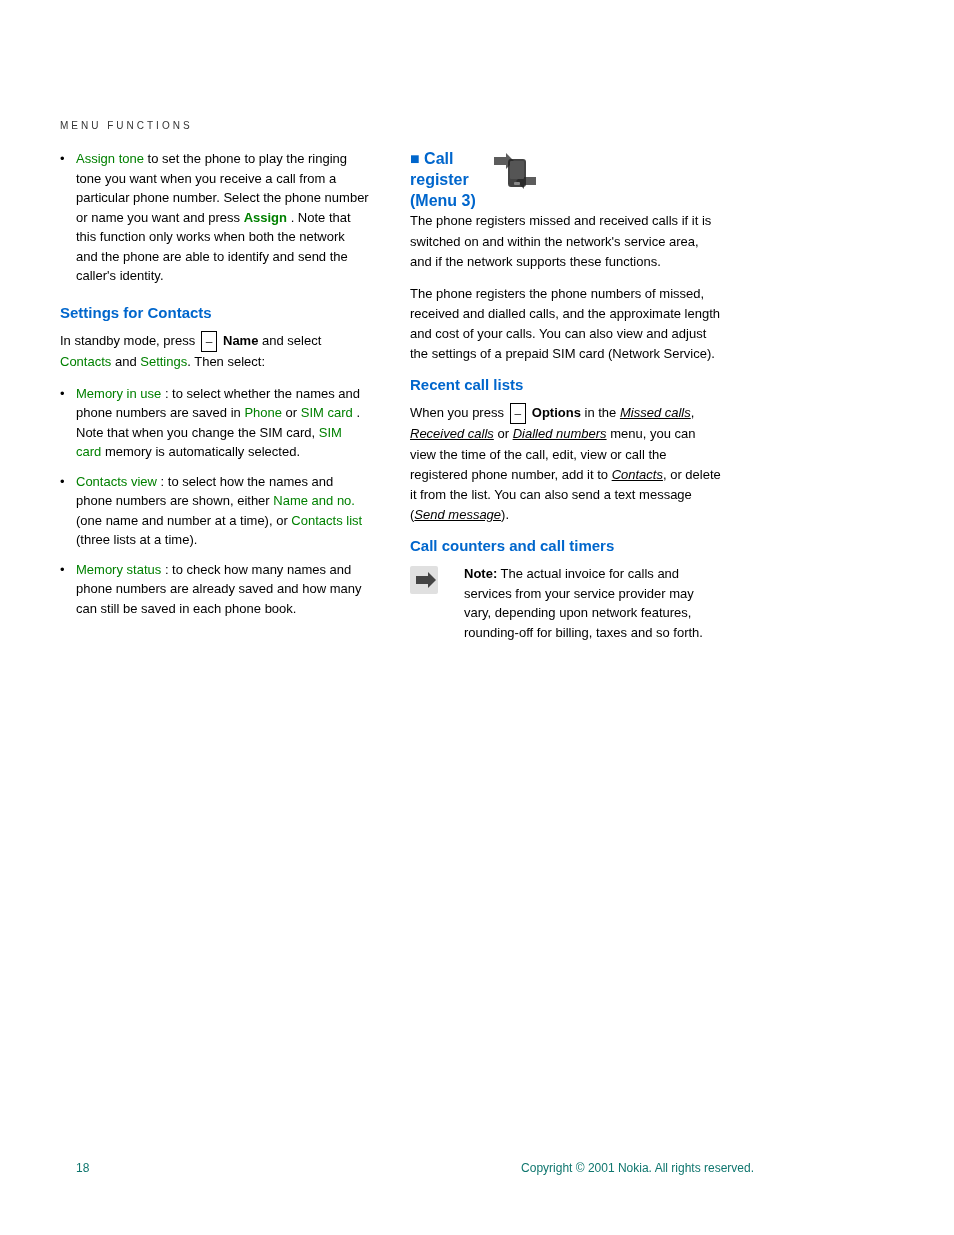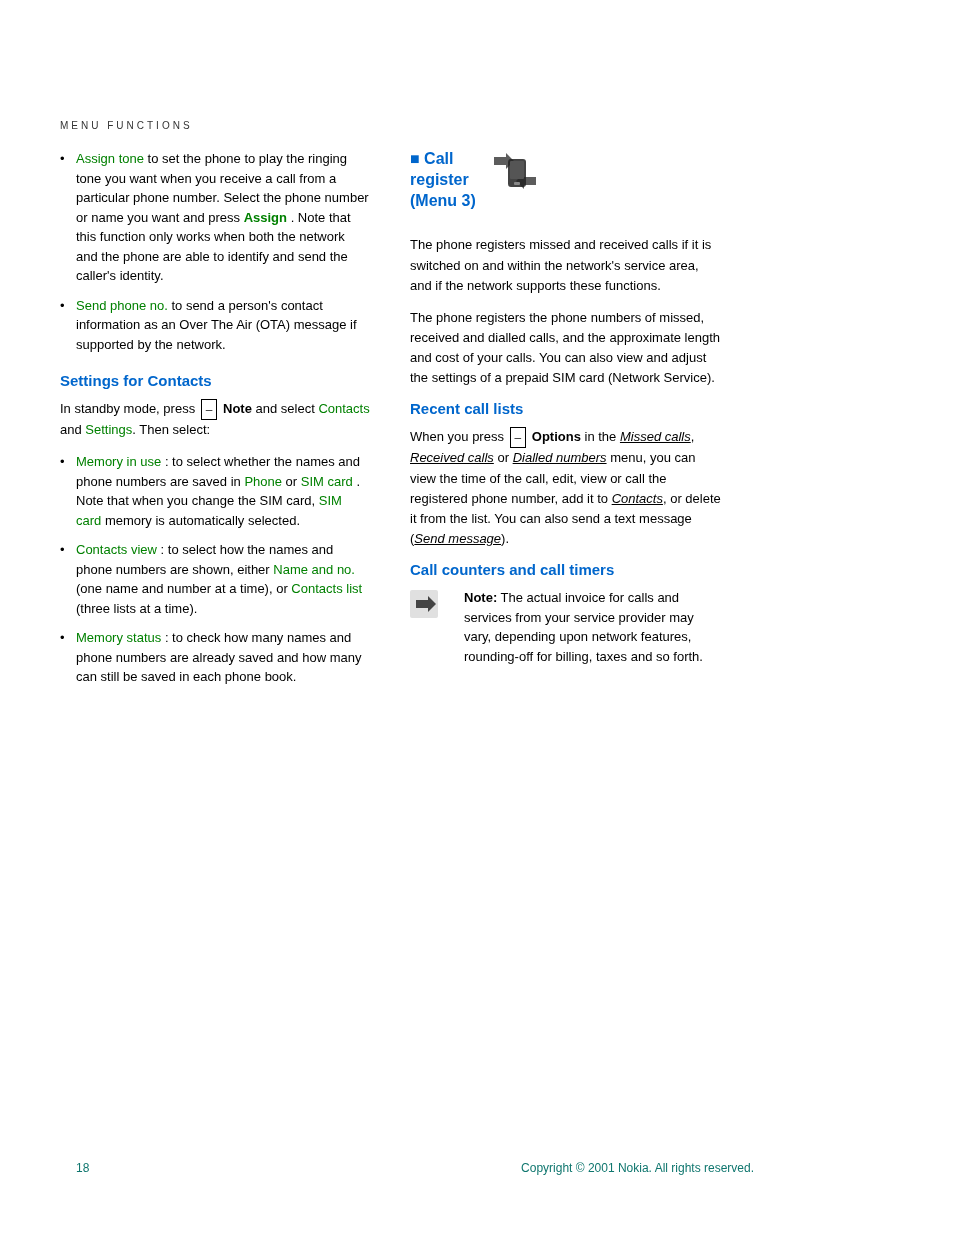--- a/index.html
+++ b/index.html
@@ -76,21 +76,21 @@
       margin-top: 0;
     }
     .call-register-heading {
       color: #0066cc;
       font-size: 16px;
       font-weight: bold;
       line-height: 1.3;
       display: flex;
       align-items: flex-start;
       gap: 10px;
-      margin-bottom: 24px;
+      margin-bottom: 0;
     }
     .call-register-heading-text {
       color: #0066cc;
       font-size: 16px;
       font-weight: bold;
     }
     .call-register-icon {
       display: inline-block;
       width: 60px;
       height: 45px;
@@ -157,29 +157,25 @@
   <div class="two-col">
 
     <div class="col-left">
       <ul class="bullet-list">
         <li>
           <span class="italic-green">Assign tone</span>
           <span> to set the phone to play the ringing tone you want when you receive a call from a particular phone number. Select the phone number or name you want and press </span>
           <span class="bold-green">Assign</span>
           <span>. Note that this function only works when both the network and the phone are able to identify and send the caller's identity.</span>
         </li>
-        <li>
-          <span class="italic-green">Send phone no.</span>
-          <span> to send a person's contact information as an Over The Air (OTA) message if supported by the network.</span>
-        </li>
       </ul>
 
       <h2 class="section-heading">Settings for Contacts</h2>
       <p class="body-text">
-        In standby mode, press <span class="menu-icon">—</span> <strong>Note</strong> and select <span class="italic-green">Contacts</span> and <span class="italic-green">Settings</span>. Then select:
+        In standby mode, press <span class="menu-icon">—</span> <strong>Name</strong> and select <span class="italic-green">Contacts</span> and <span class="italic-green">Settings</span>. Then select:
       </p>
 
       <ul class="bullet-list">
         <li>
           <span class="italic-green">Memory in use</span>
           <span>: to select whether the names and phone numbers are saved in </span>
           <span class="italic-green">Phone</span>
           <span> or </span>
           <span class="italic-green">SIM card</span>
           <span>. Note that when you change the SIM card, </span>

